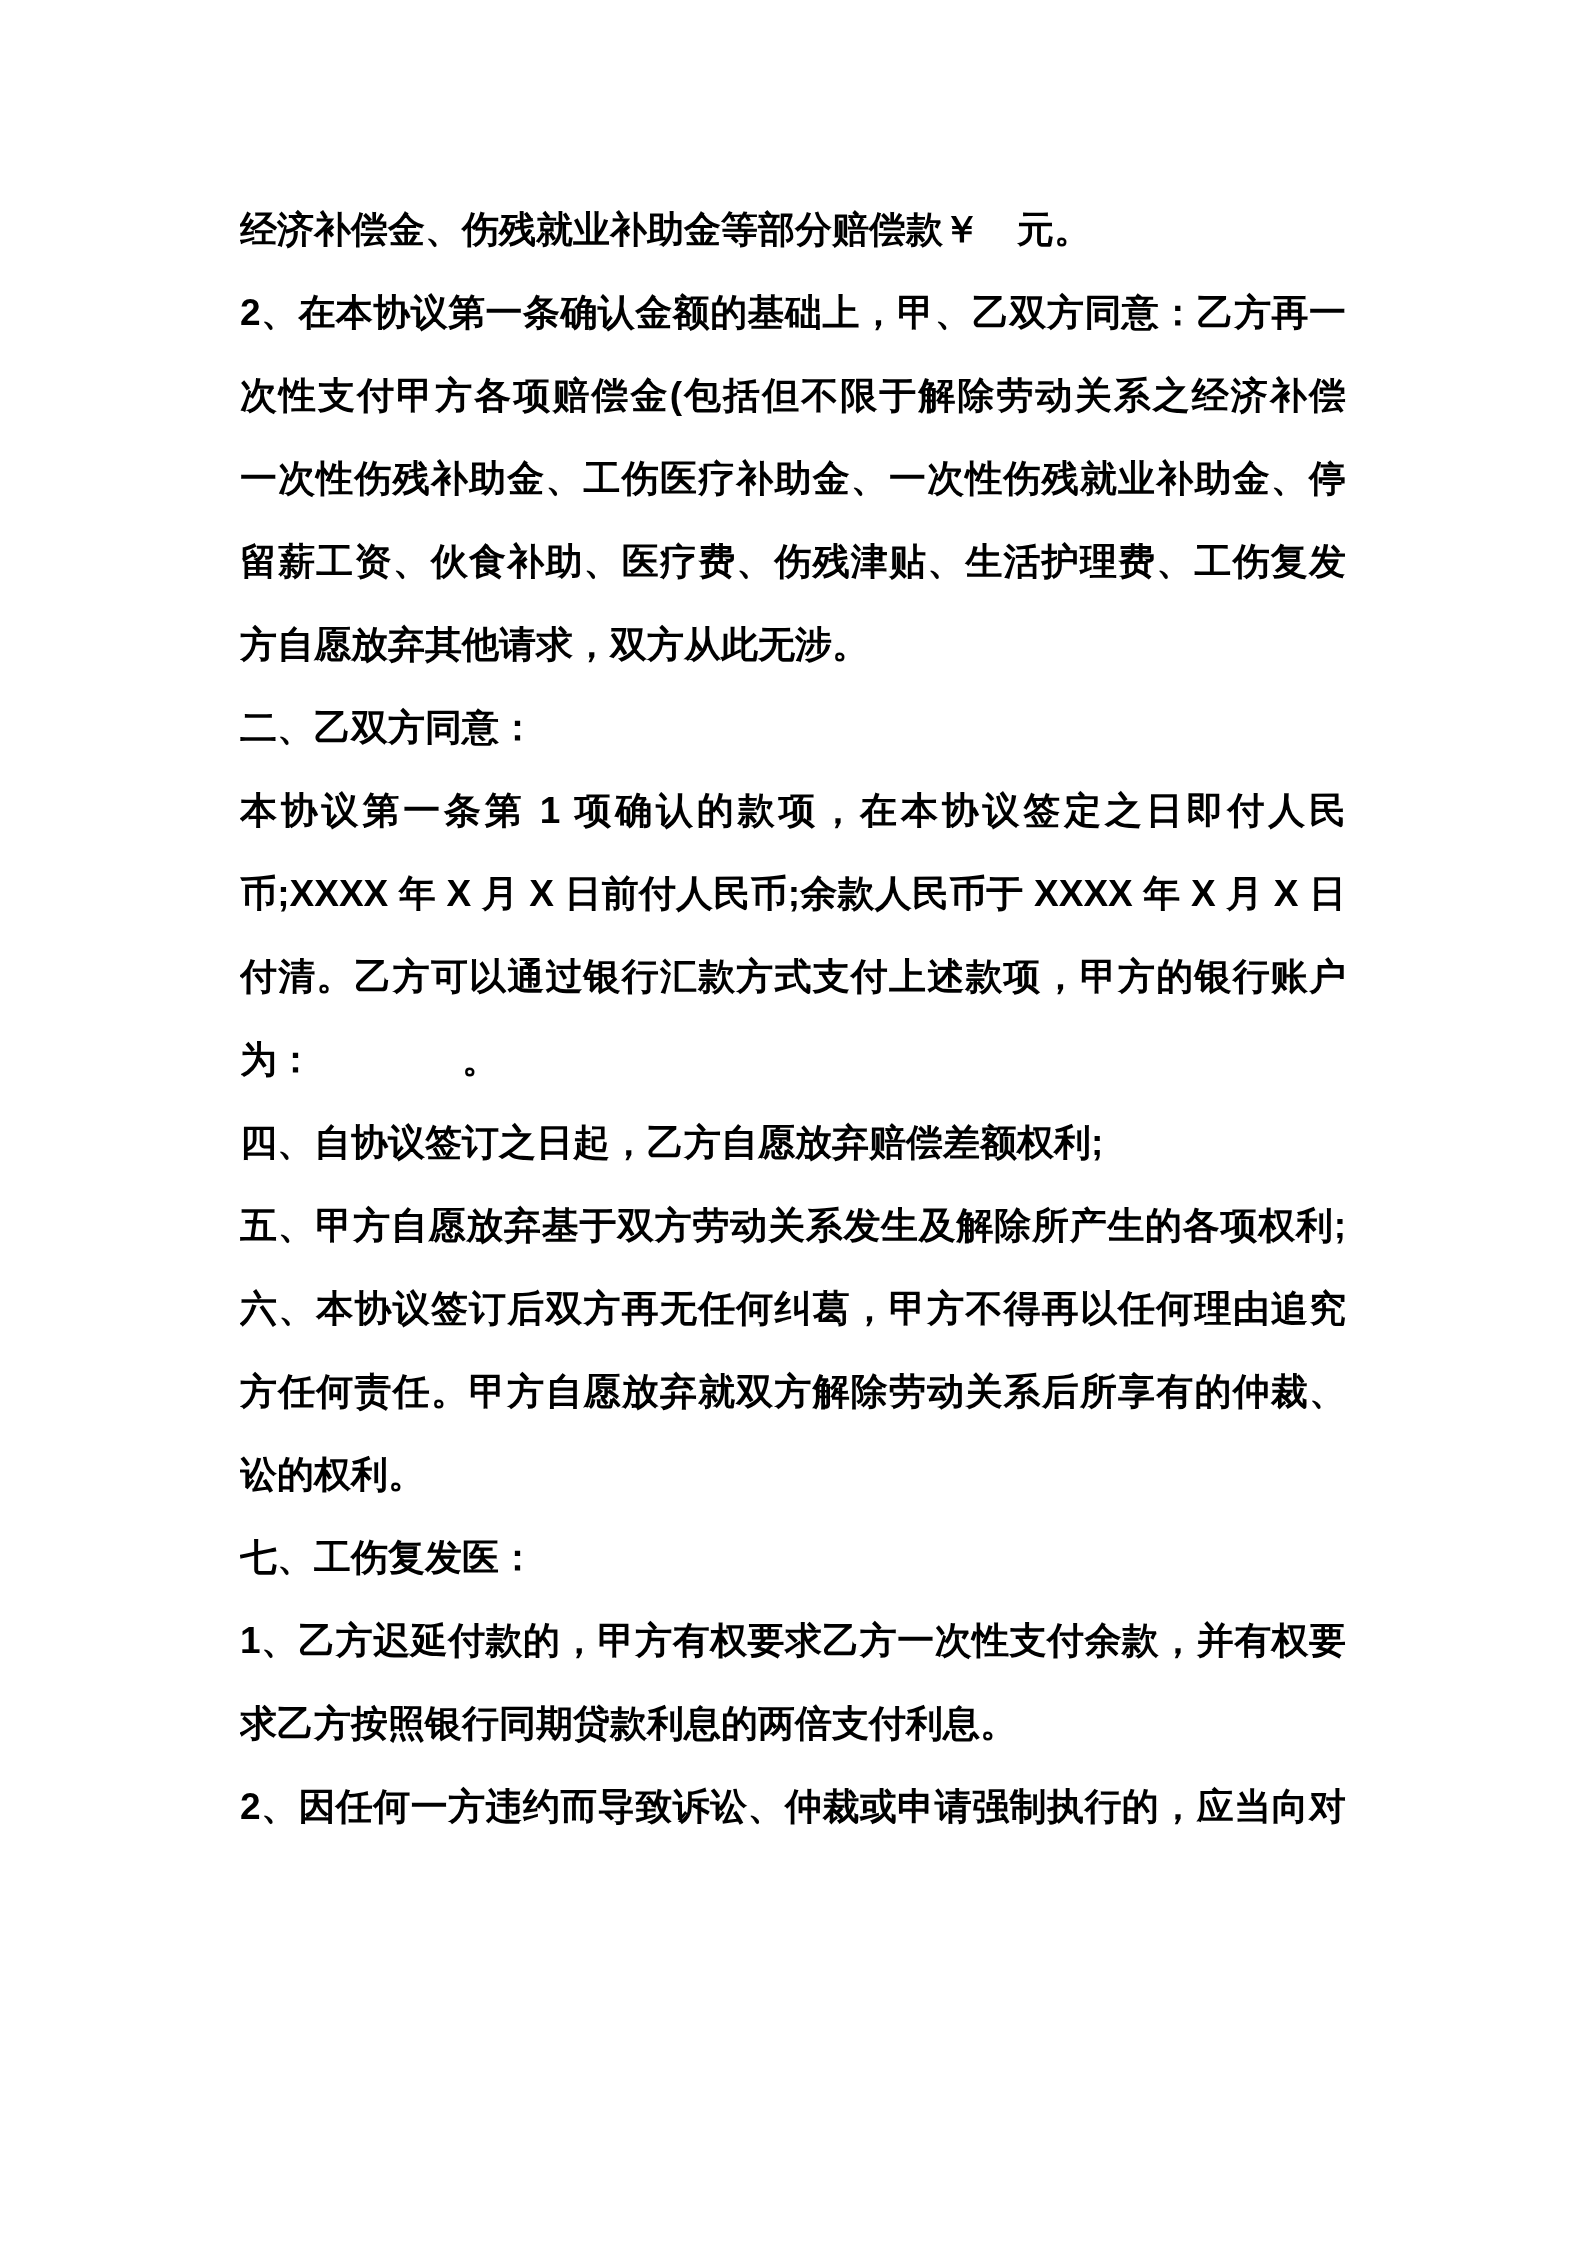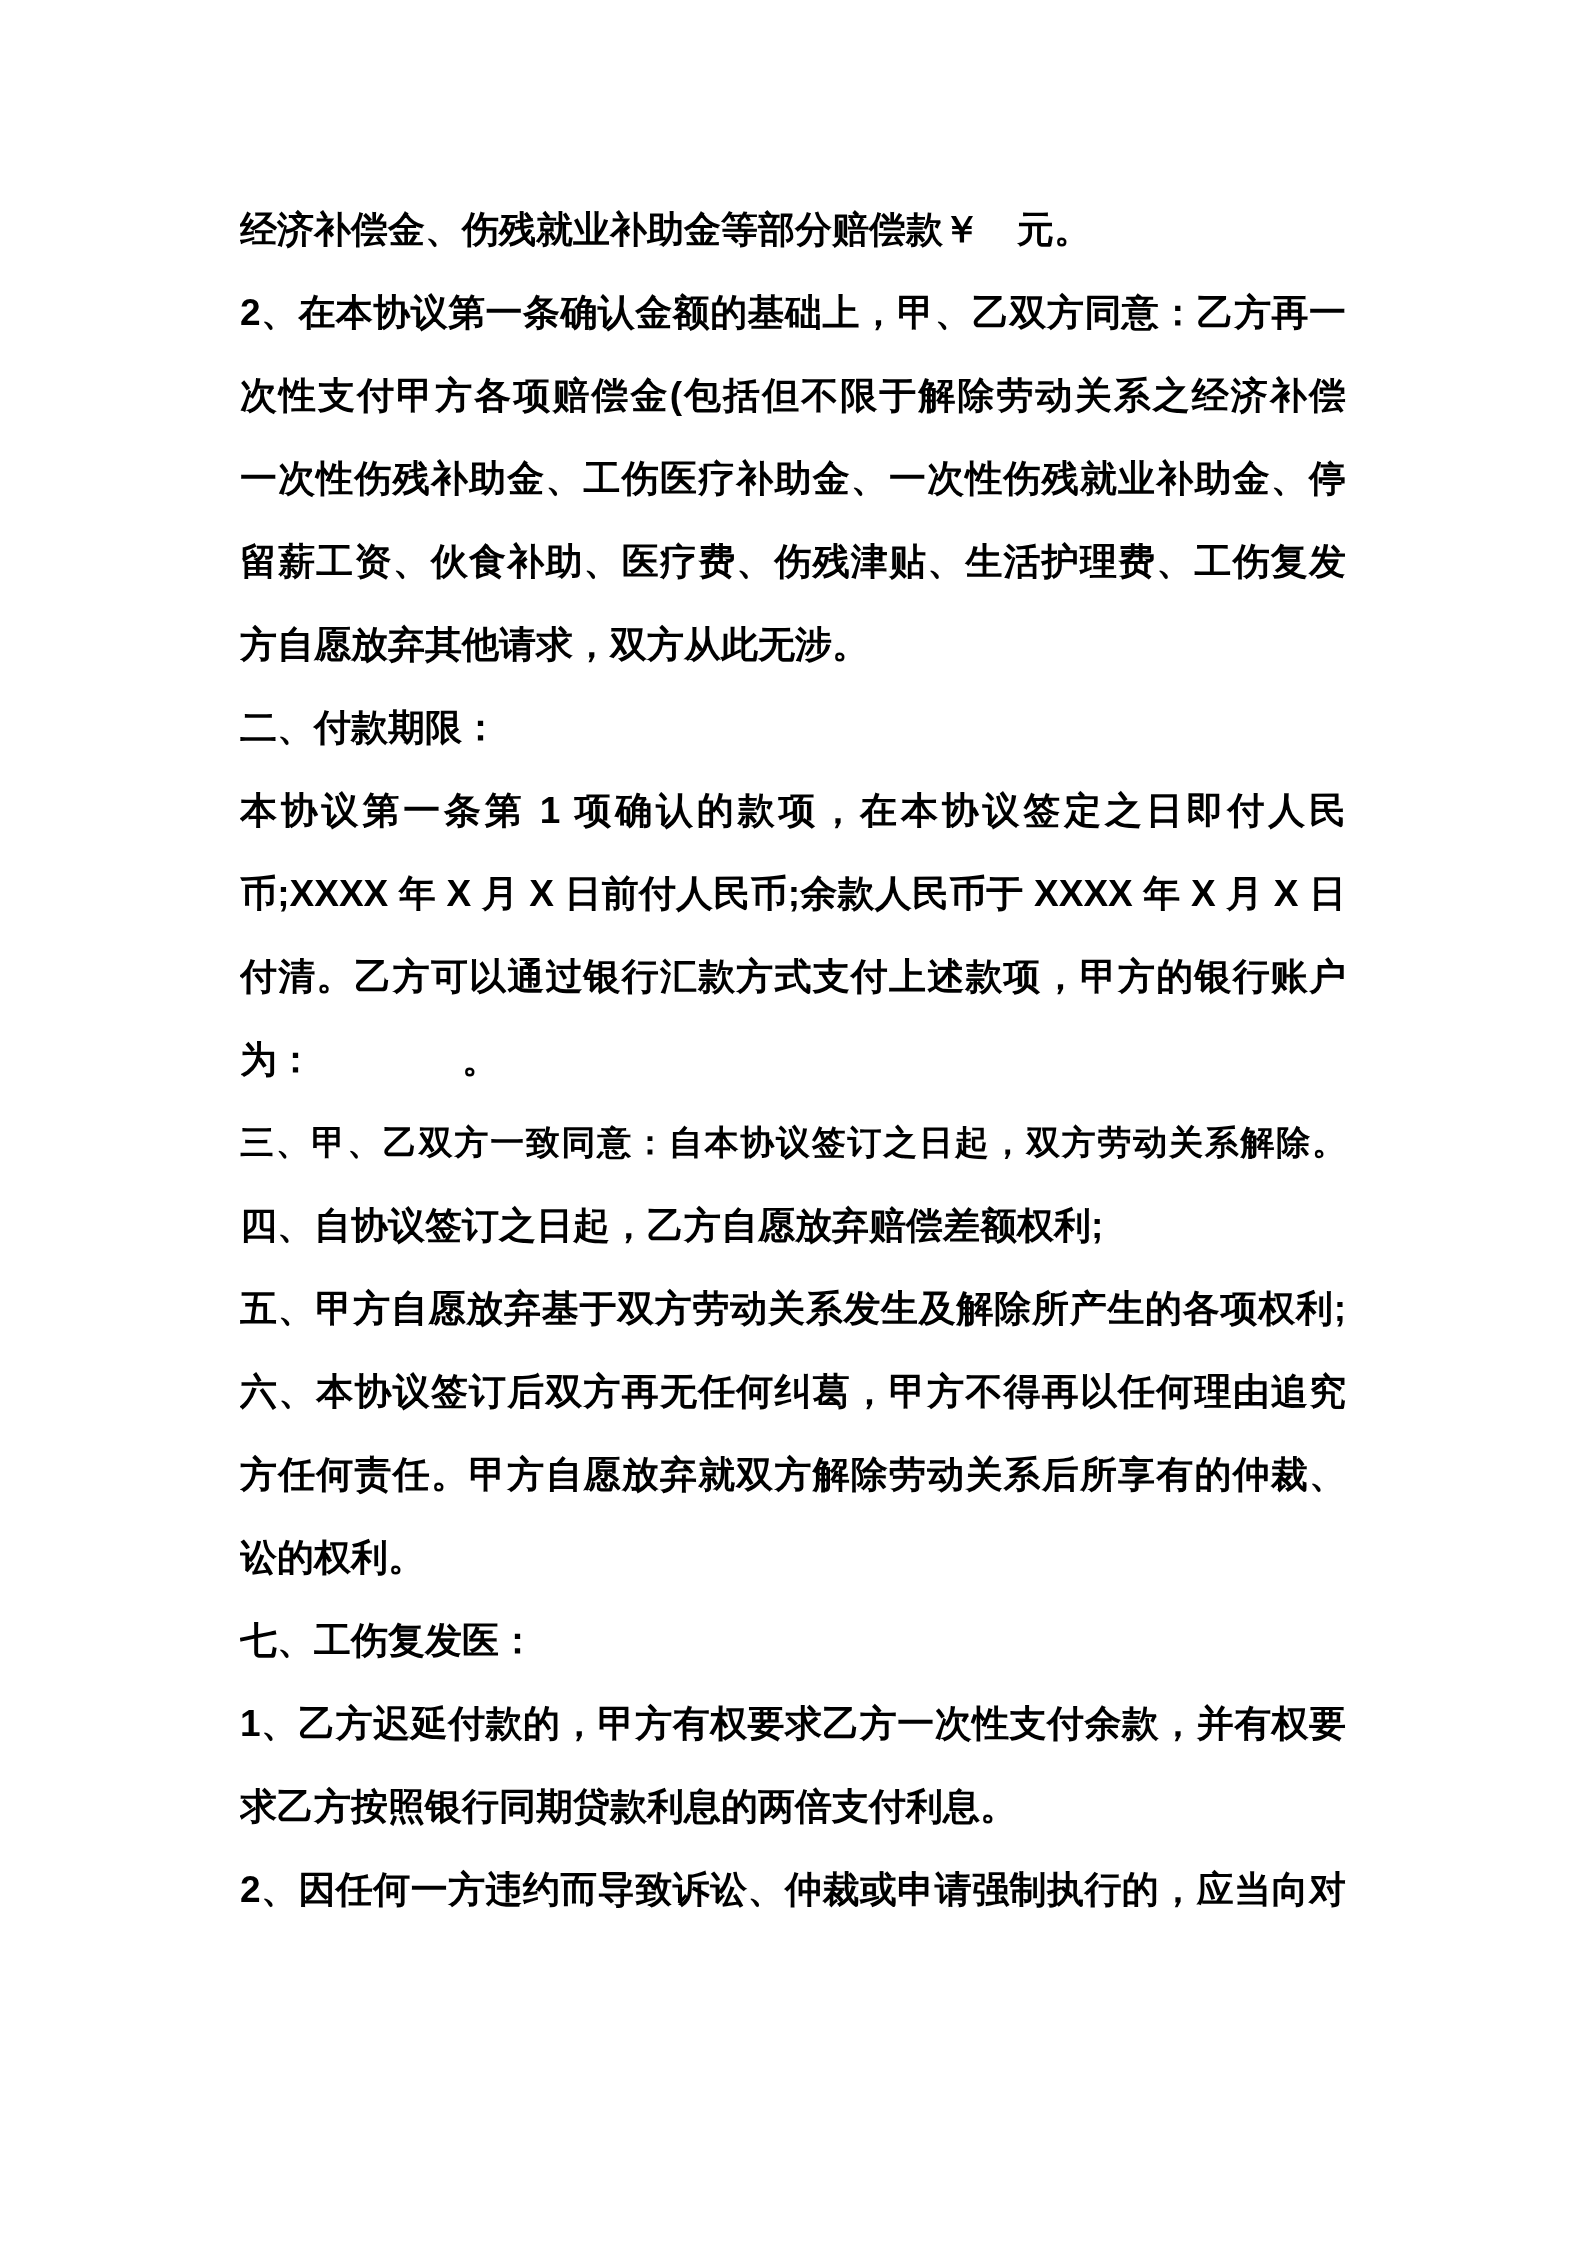--- a/index.html
+++ b/index.html
@@ -49,26 +49,25 @@
 </head>
 <body>
 
 <div class="doc">
   <div class="line left">经济补偿金、伤残就业补助金等部分赔偿款￥　元。</div>
   <div class="line just">2、在本协议第一条确认金额的基础上，甲、乙双方同意：乙方再一</div>
   <div class="line just">次性支付甲方各项赔偿金(包括但不限于解除劳动关系之经济补偿金、</div>
   <div class="line just">一次性伤残补助金、工伤医疗补助金、一次性伤残就业补助金、停工</div>
   <div class="line just">留薪工资、伙食补助、医疗费、伤残津贴、生活护理费、工伤复发医</div>
   <div class="line left">方自愿放弃其他请求，双方从此无涉。</div>
-  <div class="line left">二、付款期限：</div>
+  <div class="line left">二、乙双方同意：</div>
   <div class="line just">本协议第一条第 1 项确认的款项，在本协议签定之日即付人民</div>
   <div class="line just">币;XXXX 年 X 月 X 日前付人民币;余款人民币于 XXXX 年 X 月 X 日前</div>
   <div class="line just">付清。乙方可以通过银行汇款方式支付上述款项，甲方的银行账户</div>
   <div class="line left">为：　　　　。</div>
-  <div class="line just tight">三、甲、乙双方一致同意：自本协议签订之日起，双方劳动关系解除。</div>
   <div class="line left">四、自协议签订之日起，乙方自愿放弃赔偿差额权利;</div>
   <div class="line just">五、甲方自愿放弃基于双方劳动关系发生及解除所产生的各项权利;</div>
   <div class="line just">六、本协议签订后双方再无任何纠葛，甲方不得再以任何理由追究乙</div>
   <div class="line just">方任何责任。甲方自愿放弃就双方解除劳动关系后所享有的仲裁、诉</div>
   <div class="line left">讼的权利。</div>
   <div class="line left">七、工伤复发医：</div>
   <div class="line just">1、乙方迟延付款的，甲方有权要求乙方一次性支付余款，并有权要</div>
   <div class="line left">求乙方按照银行同期贷款利息的两倍支付利息。</div>
   <div class="line just">2、因任何一方违约而导致诉讼、仲裁或申请强制执行的，应当向对</div>
 </div>

